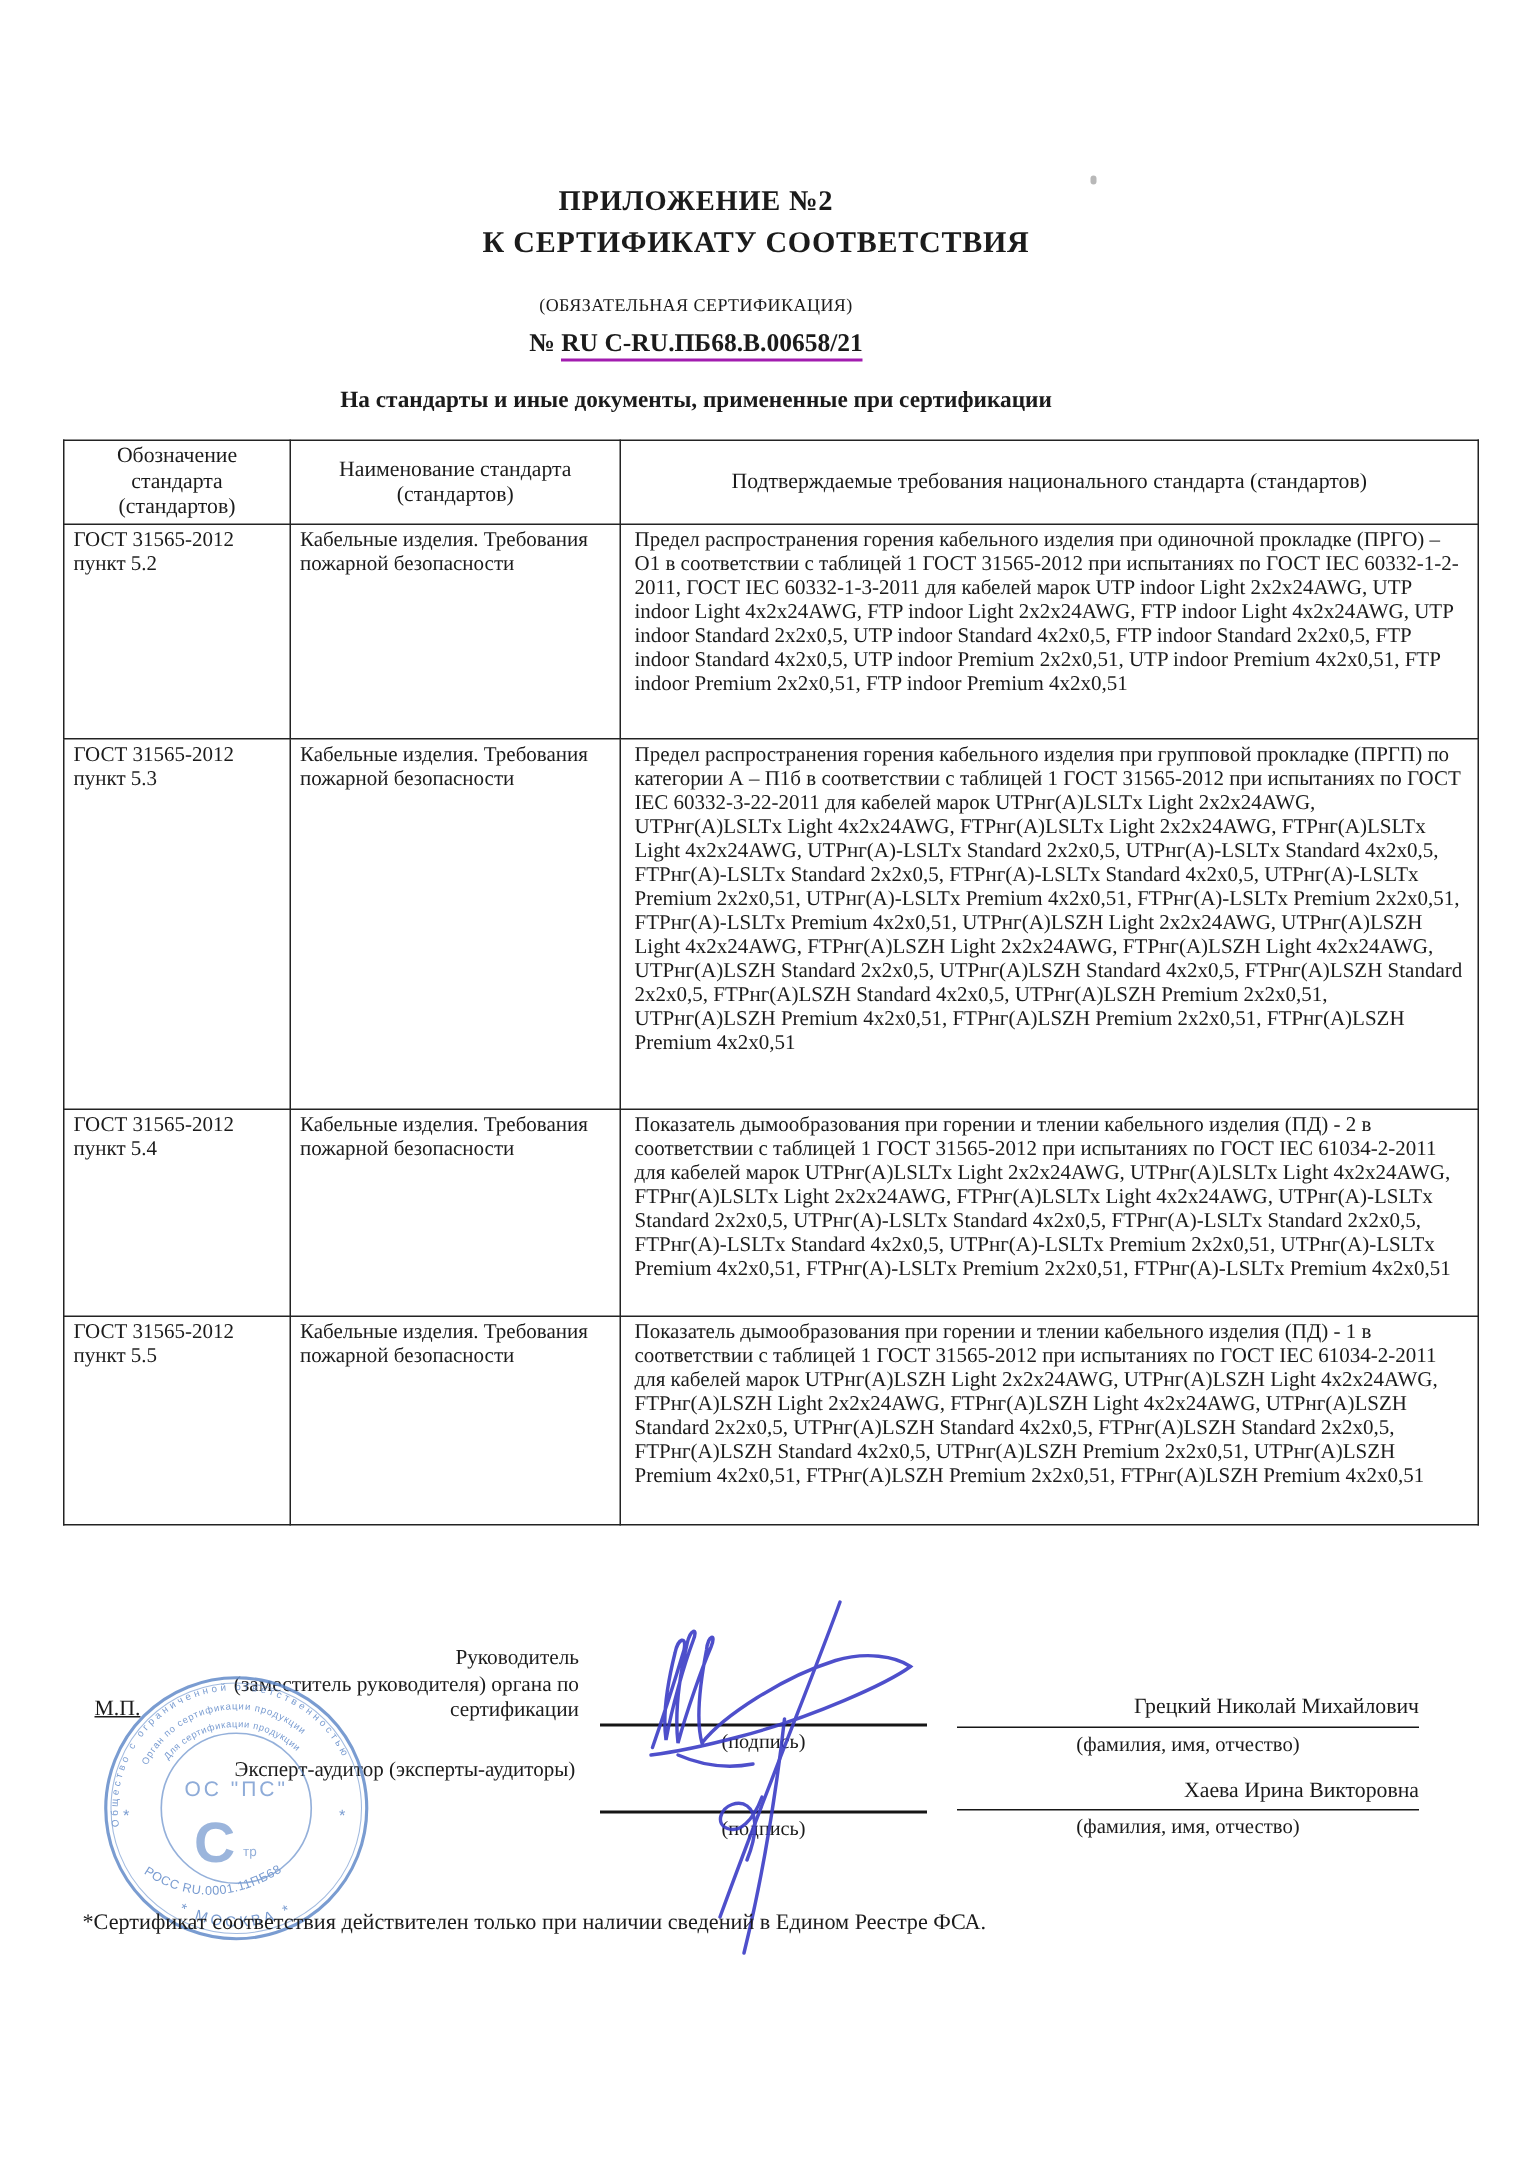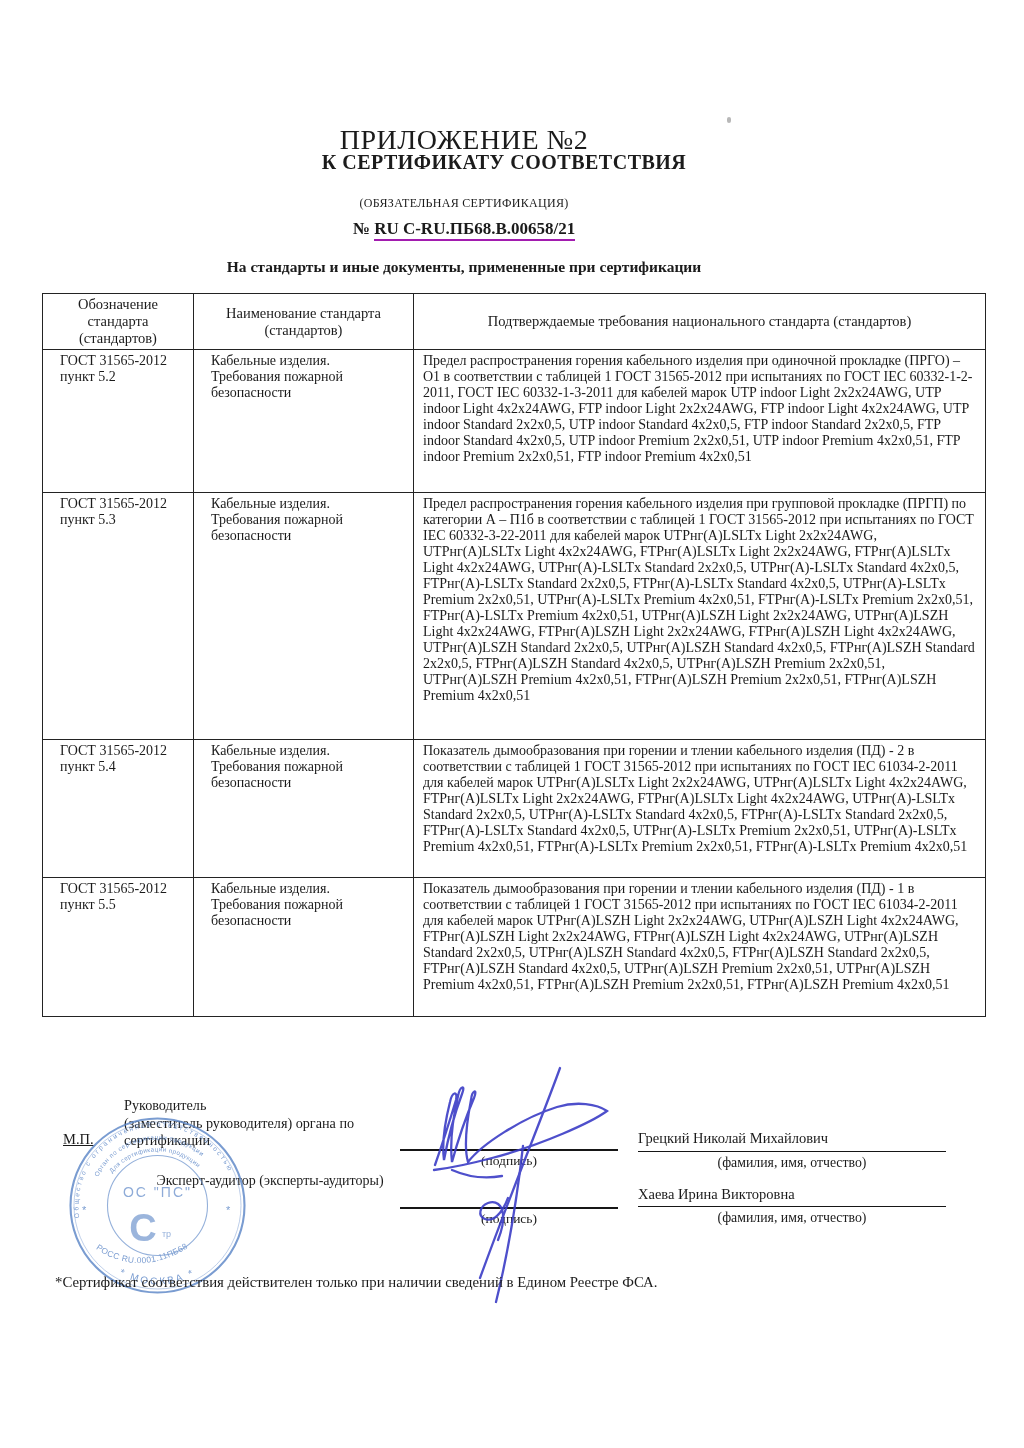--- a/index.html
+++ b/index.html
@@ -7,21 +7,21 @@
     position:relative;
     width:1024px;height:1448px;
     background:#ffffff;
     font-family:"Liberation Serif","DejaVu Serif",serif;
     color:#1b1b1b;
     overflow:hidden;
     margin:0 auto;
   }
   
   .heading{position:absolute;left:0;top:0;width:928px;text-align:center;}
-  .t1{position:absolute;top:124px;left:0;width:100%;font-size:28px;font-weight:normal;letter-spacing:.5px;}
+  .t1{position:absolute;top:124px;left:0;width:100%;font-size:19px;font-weight:bold;letter-spacing:.5px;}
   .t2{position:absolute;top:151px;left:0;width:100%;font-size:20px;font-weight:bold;letter-spacing:.5px;padding-left:40px;}
   .t3{position:absolute;top:196px;left:0;width:100%;font-size:12px;letter-spacing:.3px;}
   .t4{position:absolute;top:219px;left:0;width:100%;font-size:17px;font-weight:bold;}
   .t4 .num{border-bottom:2px solid #a21caf;padding-bottom:1px;}
   .t5{position:absolute;top:258px;left:0;width:100%;font-size:15.5px;font-weight:bold;}
   
   table.std{
     position:absolute;left:42px;top:293px;width:943px;
     border-collapse:collapse;table-layout:fixed;
   }
@@ -29,34 +29,34 @@
     border:1.6px solid #232323;
     font-weight:normal;
     font-size:14px;line-height:16px;
     vertical-align:top;text-align:left;
     overflow:hidden;
   }
   table.std th{vertical-align:middle;text-align:center;padding:2px 6px;font-size:14.5px;line-height:17px;}
   col.c1{width:151px}col.c2{width:220px}col.c3{width:572px}
   tr.hrow{height:52px;margin-top:20px;}
   tr.r0{height:143px}tr.r1{height:247px}tr.r2{height:138px}tr.r3{height:139px}
-  td.cell-a,td.cell-b{padding:3px 17px;}
+  td.cell-a,td.cell-b{padding:3px 6px;}
   td.cell-c{padding:3px 9px 3px 9px;}
   
   .mp{position:absolute;left:63px;top:1131px;font-size:14.5px;text-decoration:underline;}
-  .role1{position:absolute;left:124px;top:1097px;width:262px;text-align:left;font-size:14.2px;line-height:17.5px;}
+  .role1{position:absolute;left:124px;top:1097px;width:262px;text-align:right;font-size:14.2px;line-height:17.5px;}
   .role1 .l1{display:block;}
   .role2{position:absolute;left:150px;top:1172px;width:240px;text-align:center;font-size:14px;line-height:17.5px;}
   .sigline{position:absolute;border-top:2px solid #161616;height:0;}
   .sl1{left:400px;top:1149px;width:218px;}
   .sl2{left:400px;top:1207px;width:218px;}
   .slcap{position:absolute;left:400px;width:218px;text-align:center;font-size:13.5px;}
   .slcap1{top:1153px;}
   .slcap2{top:1211px;}
-  .name{position:absolute;left:638px;width:308px;text-align:left;font-size:14.5px;}
+  .name{position:absolute;left:638px;width:308px;text-align:right;font-size:14.5px;}
   .n1{top:1130px;}
   .n2{top:1186px;}
   .nline{position:absolute;left:638px;width:308px;border-top:1.8px solid #161616;height:0;}
   .nl1{top:1151px;}
   .nl2{top:1206px;}
   .ncap{position:absolute;left:638px;width:308px;text-align:center;font-size:13.8px;}
   .nc1{top:1155px;}
   .nc2{top:1210px;}
   
   .foot1{position:absolute;left:55px;top:1274px;font-size:14.8px;}

